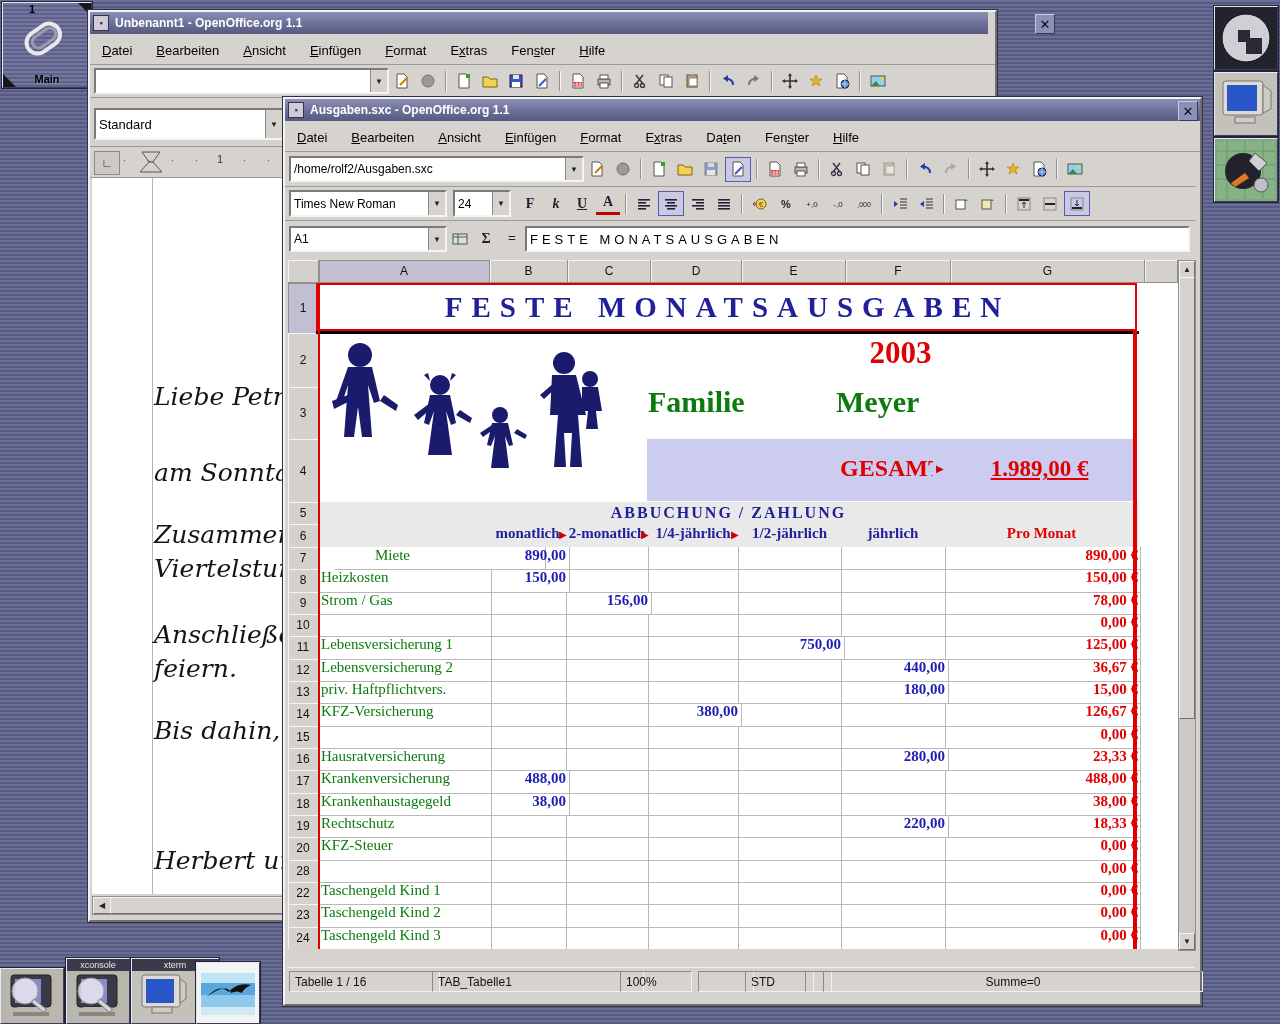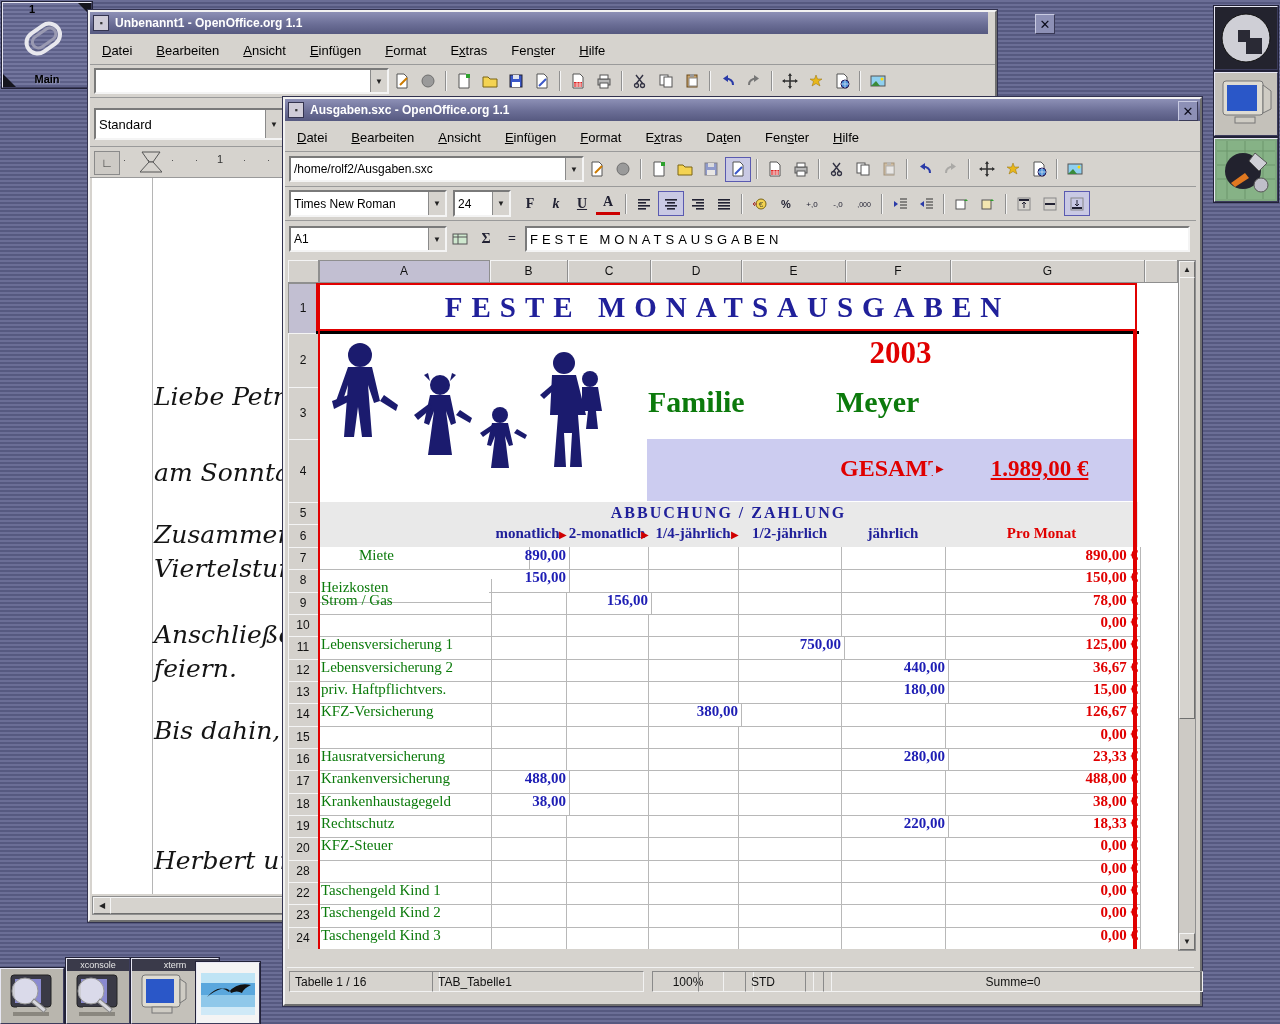--- a/index.html
+++ b/index.html
@@ -651,33 +651,33 @@
             <div style="position: absolute; left: 329px; top: 1px; width: 90px; height: 20px; overflow: hidden; text-align: center; font-family: &quot;Liberation Serif&quot;, serif; font-weight: bold; font-size: 15px; color: rgb(32, 32, 154);">1/4-jährlich</div>
             <div class="ovf" style="position: absolute; left: 412px; top: 6px;">▶</div>
             <div style="position: absolute; left: 419px; top: 1px; width: 103px; height: 20px; overflow: hidden; text-align: center; font-family: &quot;Liberation Serif&quot;, serif; font-weight: bold; font-size: 15px; color: rgb(32, 32, 154);">1/2-jährlich</div>
             <div style="position: absolute; left: 522px; top: 1px; width: 104px; height: 20px; overflow: hidden; text-align: center; font-family: &quot;Liberation Serif&quot;, serif; font-weight: bold; font-size: 15px; color: rgb(32, 32, 154);">jährlich</div>
             <div style="position: absolute; left: 626px; top: 1px; width: 193px; height: 20px; overflow: hidden; text-align: center; font-family: &quot;Liberation Serif&quot;, serif; font-weight: bold; font-size: 15px; color: rgb(224, 0, 0);">Pro Monat</div>
           </div>
         </div>
         <div class="gridrow" style="position: absolute; left: 0px; top: 264px; width: 890px; height: 22.333px;">
           <div class="rownum" style="width: 30px; height: 100%; flex: 0 0 auto;">7</div>
           <div style="position: relative; width: 819px; height: 100%; flex: 0 0 auto;">
-            <div class="cell lab" style="position: absolute; left: 0px; top: 0px; width: 170px; height: 100%; padding-left: 40px;">Miete</div>
+            <div class="cell lab" style="position: absolute; left: 16px; top: 0px; width: 170px; height: 100%; padding-left: 40px;">Miete</div>
             <div class="cell val" style="position: absolute; left: 170px; top: 0px; width: 77px; height: 100%;">890,00</div>
             <div class="cell" style="position: absolute; left: 247px; top: 0px; width: 82px; height: 100%;"></div>
             <div class="cell" style="position: absolute; left: 329px; top: 0px; width: 90px; height: 100%;"></div>
             <div class="cell" style="position: absolute; left: 419px; top: 0px; width: 103px; height: 100%;"></div>
             <div class="cell" style="position: absolute; left: 522px; top: 0px; width: 104px; height: 100%;"></div>
             <div class="cell pm" style="position: absolute; left: 626px; top: 0px; width: 193px; height: 100%;">890,00 €</div>
           </div>
         </div>
         <div class="gridrow" style="position: absolute; left: 0px; top: 286.333px; width: 890px; height: 22.333px;">
           <div class="rownum" style="width: 30px; height: 100%; flex: 0 0 auto;">8</div>
           <div style="position: relative; width: 819px; height: 100%; flex: 0 0 auto;">
-            <div class="cell lab" style="position: absolute; left: 0px; top: 10px; width: 170px; height: 100%;">Heizkosten</div>
+            <div class="cell lab" style="position: absolute; left: 0px; top: 0px; width: 170px; height: 100%;">Heizkosten</div>
             <div class="cell val" style="position: absolute; left: 170px; top: 0px; width: 77px; height: 100%;">150,00</div>
             <div class="cell" style="position: absolute; left: 247px; top: 0px; width: 82px; height: 100%;"></div>
             <div class="cell" style="position: absolute; left: 329px; top: 0px; width: 90px; height: 100%;"></div>
             <div class="cell" style="position: absolute; left: 419px; top: 0px; width: 103px; height: 100%;"></div>
             <div class="cell" style="position: absolute; left: 522px; top: 0px; width: 104px; height: 100%;"></div>
             <div class="cell pm" style="position: absolute; left: 626px; top: 0px; width: 193px; height: 100%;">150,00 €</div>
           </div>
         </div>
         <div class="gridrow" style="position: absolute; left: 0px; top: 308.666px; width: 890px; height: 22.333px;">
           <div class="rownum" style="width: 30px; height: 100%; flex: 0 0 auto;">9</div>
@@ -917,21 +917,21 @@
     </div>
 
 
     <div style="position:absolute;left:2px;top:868px;width:907px;height:26px;background:#d6d3ce;border-top:1px solid #f2f2f2;">
       <div class="statusfield" style="left:2px;width:139px;">
           <span>Tabelle 1 / 16</span>
         </div>
       <div class="statusfield" style="left:145px;width:200px;">
           <span>TAB_Tabelle1</span>
         </div>
-      <div class="statusfield" style="left:365px;width:60px;justify-content:center;">
+      <div class="statusfield" style="left:333px;width:60px;justify-content:flex-start;">
           <span>100%</span>
         </div>
       <div class="statusfield" style="left:411px;width:44px;"></div>
       <div class="statusfield" style="left:458px;width:57px;">
           <span>STD</span>
         </div>
       <div class="statusfield" style="left:518px;width:15px;"></div>
       <div class="statusfield" style="left:536px;width:368px;justify-content:center;">
           <span>Summe=0</span>
         </div>

